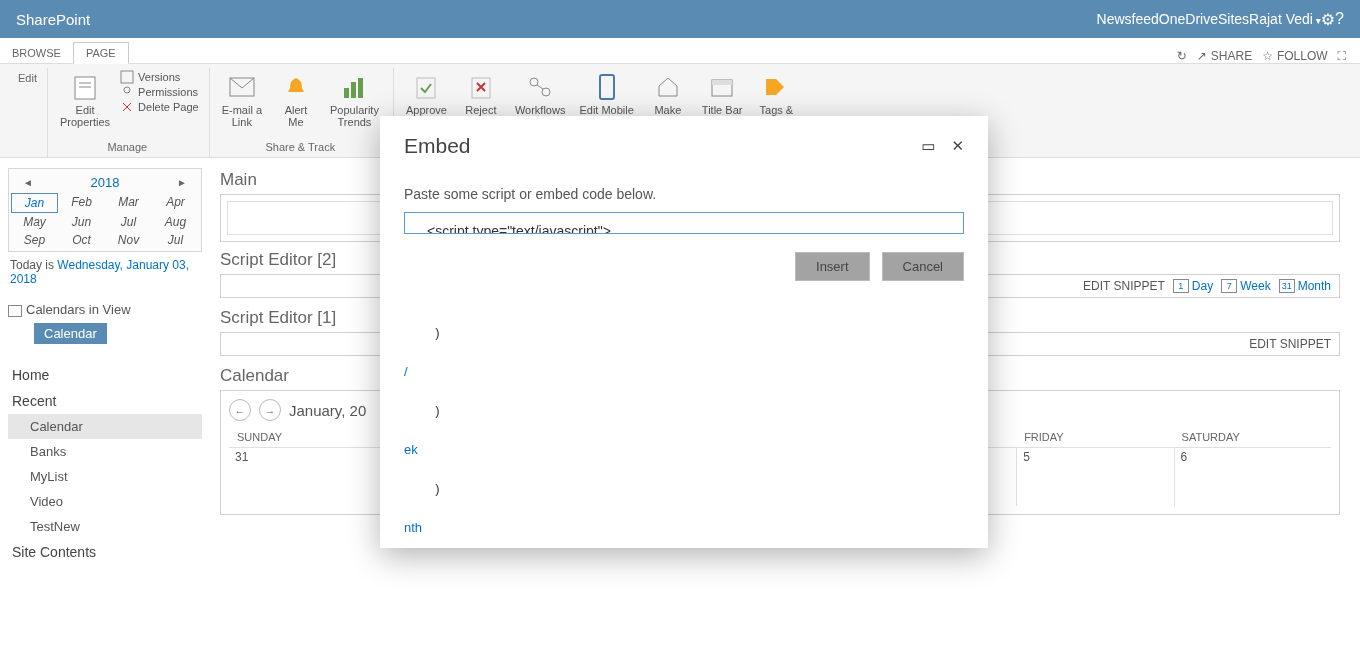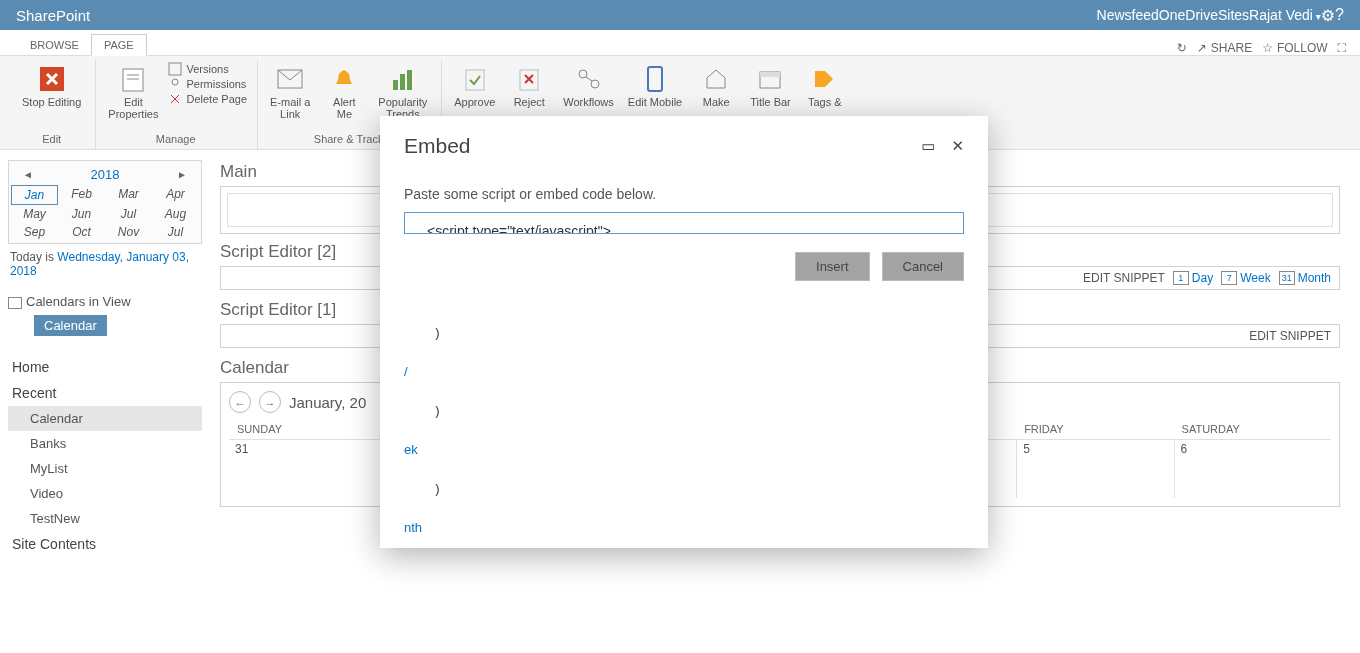--- a/index.html
+++ b/index.html
@@ -1,27 +1,27 @@
 <!DOCTYPE html>
 <html><head>
 <meta charset="utf-8">
 <style>
 * { box-sizing: border-box; margin: 0; padding: 0; font-family: "Segoe UI", Arial, sans-serif; }
 body { background: #fff; font-size: 13px; color: #444; overflow: hidden; width: 1360px; height: 653px; position: relative; }
 
 
-.suite-bar { height: 30px; background: #5a8cb3; color: #fff; display: flex; align-items: center; padding: 0 16px; }
+.suite-bar { height: 38px; background: #5a8cb3; color: #fff; display: flex; align-items: center; padding: 0 16px; }
 .suite-left { font-size: 15px; }
 .suite-right { margin-left: auto; display: flex; align-items: center; font-size: 14px; }
 .suite-right a { color: #fff; text-decoration: none; }
 .suite-user::after { content: " ▾"; font-size: 10px; }
 .gear-icon, .help-icon { font-size: 16px; cursor: pointer; }
 
 
-.tabs-row { height: 26px; border-bottom: 1px solid #ddd; display: flex; align-items: flex-end; padding-left: 18px; background: #fff; }
+.tabs-row { height: 26px; border-bottom: 1px solid #ddd; display: flex; align-items: flex-end; background: #fff; }
 .tab { padding: 4px 12px; font-size: 11px; color: #666; cursor: pointer; }
 .tab.active { border: 1px solid #ccc; border-bottom: 1px solid #fff; background: #fff; margin-bottom: -1px; }
 .tabs-right { margin-left: auto; display: flex; align-items: center; gap: 10px; padding-right: 14px; font-size: 12px; color: #666; }
 .tabs-right span { cursor: pointer; display: flex; align-items: center; gap: 4px; }
 
 
 .ribbon { height: 94px; background: #f5f5f5; border-bottom: 1px solid #ddd; display: flex; padding: 4px 10px 0 10px; }
 .rgroup { border-right: 1px solid #ddd; padding: 2px 10px 2px 8px; display: flex; flex-direction: column; align-items: center; }
 .rgroup-body { display: flex; gap: 6px; flex: 1; }
 .rgroup-label { font-size: 11px; color: #666; padding: 2px 0; }
@@ -108,31 +108,20 @@
   <div class="tabs-right">
     <span>↻</span>
     <span>↗ <span>SHARE</span></span>
     <span>☆ <span>FOLLOW</span></span>
     <span>⛶</span>
   </div>
 </div>
 
 <div class="ribbon">
   <div class="rgroup">
-    <div class="rgroup-body">
-      <div class="ritem">
-        <div class="ricon">
-            <svg width="28" height="28">
-              <rect x="2" y="2" width="24" height="24" fill="#d24726"></rect>
-              <path d="M9 9 L19 19 M19 9 L9 19" stroke="#fff" stroke-width="3"></path>
-            </svg>
-          </div>
-        <span>Stop Editing</span>
-      </div>
-    </div>
     <div class="rgroup-label">Edit</div>
   </div>
   <div class="rgroup">
     <div class="rgroup-body">
       <div class="ritem">
         <div class="ricon">
             <svg width="28" height="28">
               <rect x="4" y="4" width="20" height="22" fill="#fff" stroke="#888"></rect>
               <line x1="8" y1="10" x2="20" y2="10" stroke="#888"></line>
               <line x1="8" y1="14" x2="20" y2="14" stroke="#888"></line>

